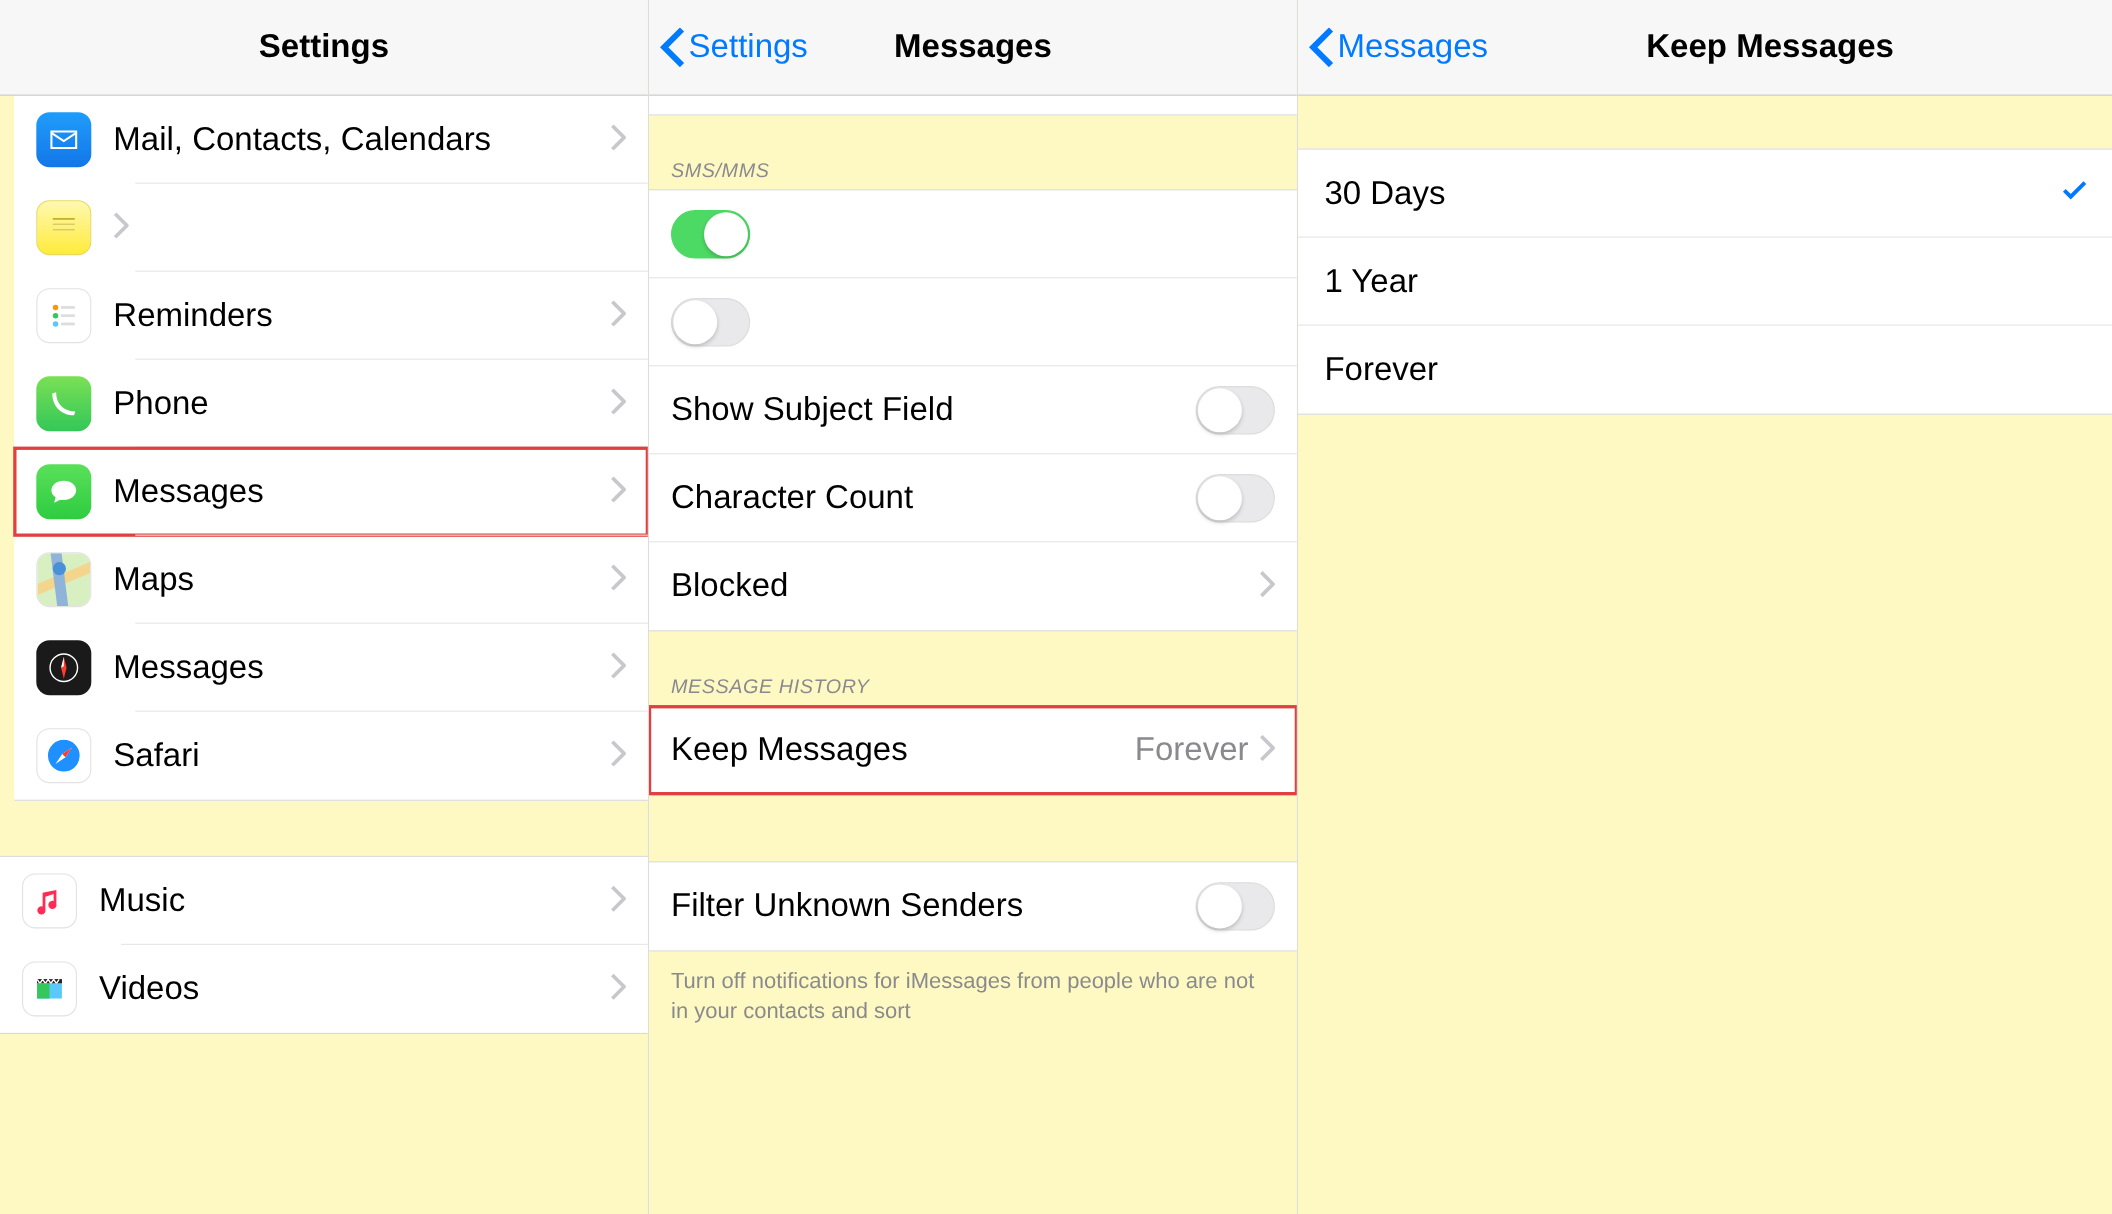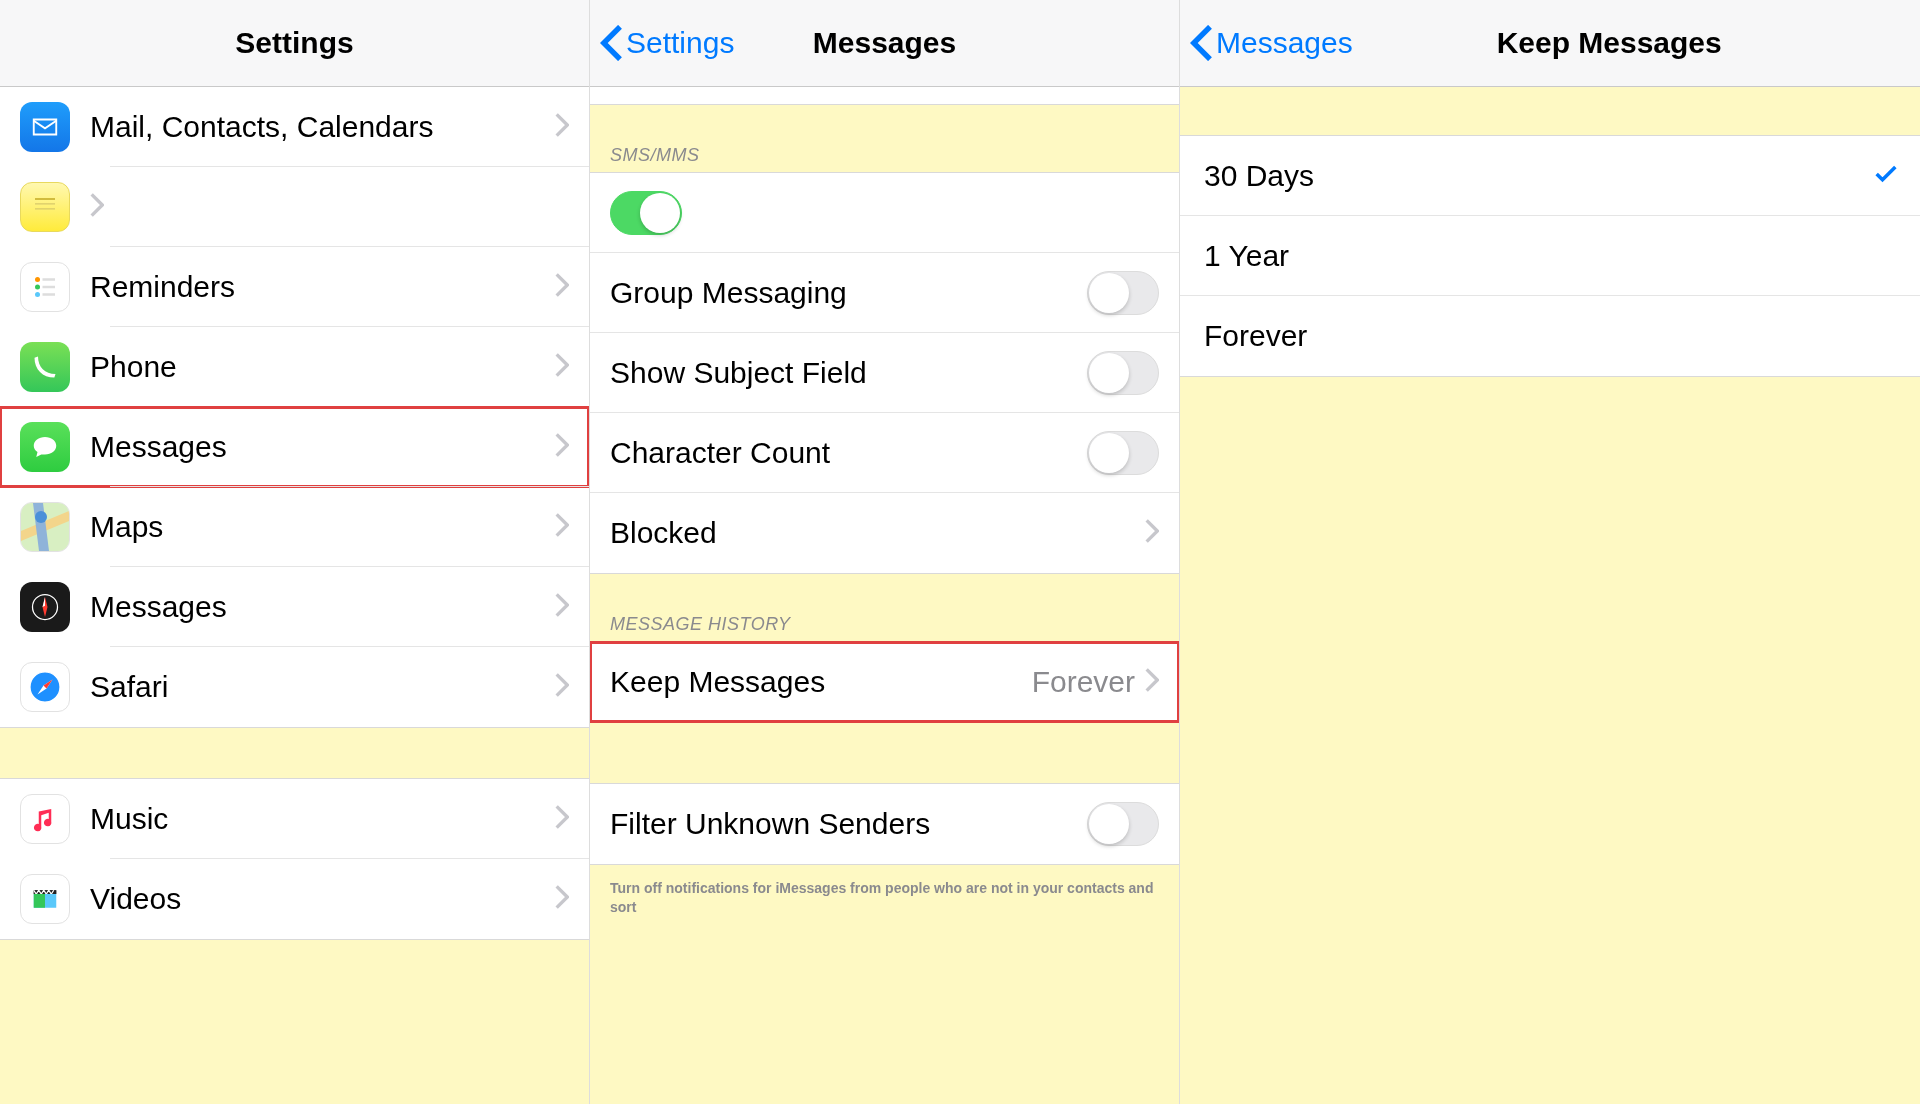--- a/index.html
+++ b/index.html
@@ -129,25 +129,24 @@
   border-radius: 50%;
   position: absolute;
   top: 1px; left: 1px;
   box-shadow: 0 2px 4px rgba(0,0,0,.2);
   transition: .2s;
 }
 .toggle.on { background: #4cd964; border-color: #4cd964; }
 .toggle.on .knob { left: 29px; }
 
 .footer-note {
-  font-size: 14px;
+  font-size: 20px;
   color: #8a8a8e;
   padding: 14px 20px;
   line-height: 1.35;
-  font-weight: bold;
 }
 
 .checkmark { color: #007aff; }
 .checkmark svg { width: 28px; height: 28px; }
 
 
 .ic-mail { background: linear-gradient(#1f9dfb,#1376e8); }
 .ic-notes { background: linear-gradient(#fff8b0,#ffeb3b); border:1px solid #e8d95e; }
 .ic-reminders { background: #fff; border:1px solid #e2e2e2; }
 .ic-phone { background: linear-gradient(#7ae055,#34c759); }
@@ -166,21 +165,21 @@
 
 </style>
 </head>
 <body>
 
 <div class="panel panel-1">
   <div class="navbar">
     <div class="nav-title">Settings</div>
   </div>
   <div class="content">
-    <div class="list" style="margin-top:0; border-top:none;">
+    <div class="list" style="margin-top:0; border-top:none;margin-left:13px;">
 
       <div class="row">
         <div class="icon ic-mail">
           <svg viewBox="0 0 24 24" width="30" height="30" fill="#fff">
               <path d="M3 6h18v12H3z" fill="none" stroke="#fff" stroke-width="1.5"></path>
               <path d="M3 7l9 6 9-6" fill="none" stroke="#fff" stroke-width="1.5"></path>
             </svg>
         </div>
         <div class="label">Mail, Contacts, Calendars</div>
         <span class="chev"><svg viewBox="0 0 10 18">
@@ -335,21 +334,20 @@
   <div class="content">
     <div style="background:#fff;height:18px;border-bottom:1px solid #d9d9d9"></div>
     <div class="section-header">SMS/MMS</div>
     <div class="list">
       <div class="row">
         <div class="toggle on">
             <div class="knob"></div>
           </div>
       </div>
       <div class="row">
-        <div class="label">Group Messaging</div>
         <div class="toggle">
             <div class="knob"></div>
           </div>
       </div>
       <div class="row">
         <div class="label">Show Subject Field</div>
         <div class="toggle">
             <div class="knob"></div>
           </div>
       </div>

